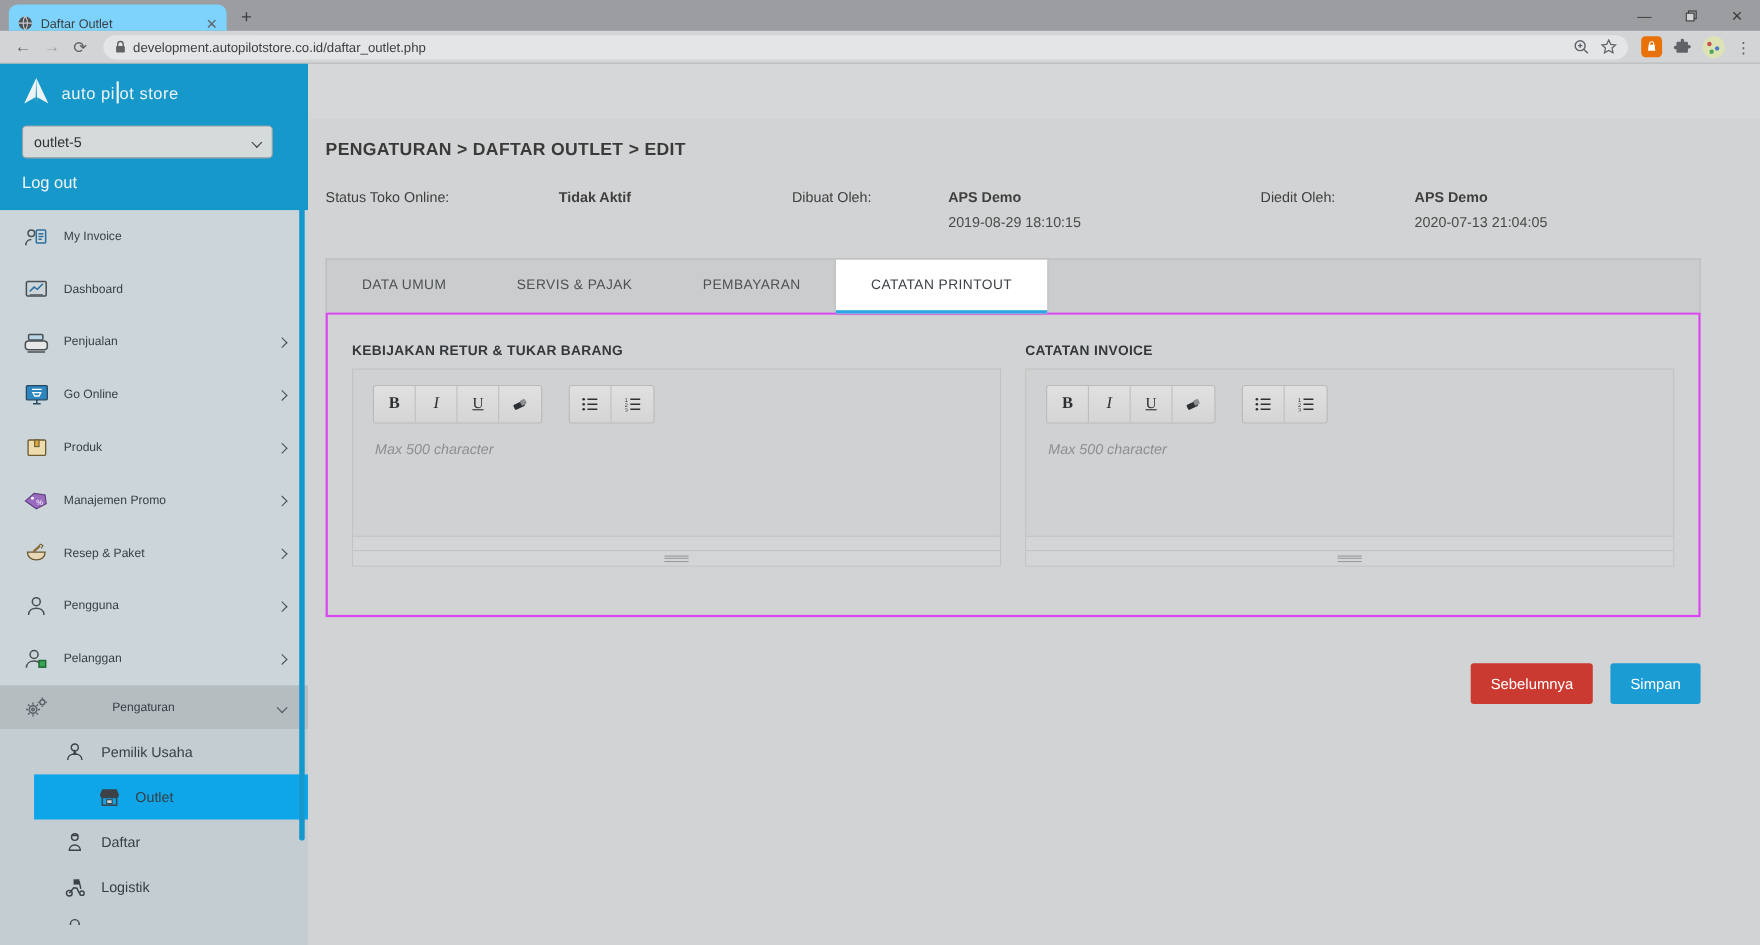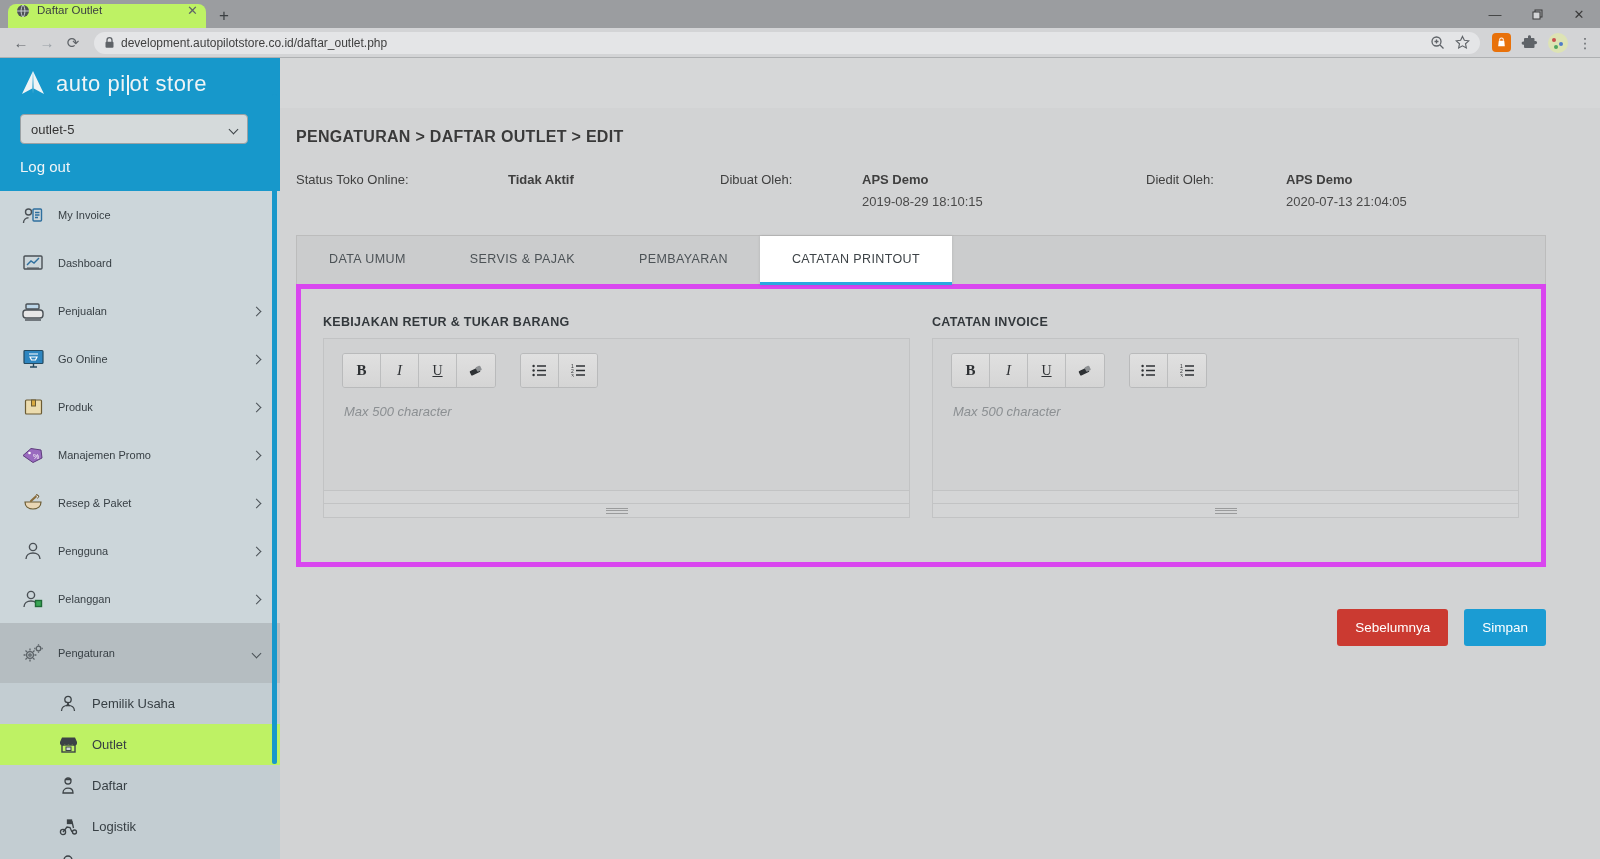--- a/index.html
+++ b/index.html
@@ -2,21 +2,21 @@
 <html><head>
 <meta charset="utf-8">
 <style>
   * { margin:0; padding:0; box-sizing:border-box; }
   html,body { width:1600px; height:859px; overflow:hidden;
     font-family:"Liberation Sans", sans-serif; background:#d2d3d4; }
 
   
   .tabstrip { height:28px; background:#9b9da0; position:relative; }
   .btab { position:absolute; left:8px; top:4px; width:198px; height:24px;
-    background:#bef264; border-radius:8px 8px 0 0; display:flex; align-items:flex-start;
+    background:#7dd3fc; border-radius:8px 8px 0 0; display:flex; align-items:flex-end;
     padding:0 8px; }
   .btab-title { font-size:11.5px; color:#3c4043; margin-left:7px; flex:1;
     white-space:nowrap; overflow:hidden; }
   .btab-close { color:#5f6368; font-size:13px; line-height:1; cursor:pointer; }
   .newtab { position:absolute; left:212px; top:5px; width:24px; height:22px;
     color:#3c4043; font-size:17px; text-align:center; line-height:22px; }
   .wcontrols { position:absolute; right:0; top:0; height:28px; display:flex; }
   .wbtn { width:42px; height:28px; display:flex; align-items:center; justify-content:center;
     color:#3b3b3b; font-size:13px; }
   .toolbar { height:30px; background:#d3d4d6; border-bottom:1px solid #aeb0b2;
@@ -36,43 +36,43 @@
   .avatar i { position:absolute; width:4px; height:4px; border-radius:50%; }
   .dots3 { color:#5f6368; font-size:14px; letter-spacing:0; }
 
   
   .page { display:flex; height:801px; }
   .sidebar { width:280px; background:#ccd6da; position:relative; flex:none; }
   .sb-scroll { position:absolute; right:3px; top:36px; width:5px; height:670px;
     background:#1798cb; border-radius:2px; }
   .sb-head { background:#1798cb; padding:12px 20px 16px 20px; color:#fff; }
   .logo-row { display:flex; align-items:center; margin-bottom:16px; }
-  .logo-text { font-size:22px; letter-spacing:.5px; color:#eef4f6; margin-left:10px; }
+  .logo-text { font-size:15px; letter-spacing:.5px; color:#eef4f6; margin-left:10px; }
   .logo-pipe { display:inline-block; width:2px; height:20px; background:#eef4f6;
     vertical-align:-4px; margin:0 1px; }
   .outlet-select { width:228px; height:30px; background:#d5dadb; border:1px solid #9aa1a4;
     border-radius:4px; display:flex; align-items:center; padding:0 10px; color:#333;
     font-size:13px; }
   .outlet-select .chev { margin-left:auto; }
   .logout { margin-top:14px; font-size:15px; color:#f0f5f7; cursor:pointer; }
 
   .menu { }
   .crow { display:flex; align-items:center; height:48px; padding:0 20px; cursor:pointer; }
   .crow .ic { width:26px; display:flex; justify-content:center; margin-right:12px; flex:none; }
   .crow .lbl { font-size:11px; color:#373f44; }
   .chev { width:7px; height:7px; border-right:1.6px solid #4b5257;
     border-bottom:1.6px solid #4b5257; transform:rotate(-45deg); display:inline-block; }
   .chev.down { transform:rotate(45deg); }
   .crow .chev { margin-left:auto; }
-  .crow.settings { background:#b5bdc1; height:60px; }
+  .crow.settings { background:#b5bdc1; height:40px;gap:44px; }
   .subwrap { background:#c3cdd2; padding-bottom:40px; }
   .srow { display:flex; align-items:center; height:41px; padding:0 20px 0 56px; cursor:pointer; }
   .srow .ic { width:24px; display:flex; justify-content:center; margin-right:12px; flex:none; }
   .srow .lbl { font-size:13px; color:#373f44; }
-  .srow.active { background:#bef264; }
+  .srow.active { background:#0ea5e9;margin-left:31px; }
 
   
   .main { flex:1; position:relative; background:#d2d3d4; }
   .main-topband { height:50px; background:#d6d7d8; }
   .content { padding:20px 54px 0 16px; }
   .breadcrumb { font-size:16px; font-weight:bold; color:#3a3a3a; letter-spacing:.3px; }
   .statusrow { display:flex; margin-top:26px; font-size:13px; color:#3f3f3f; }
   .statusrow .c1 { width:212px; }
   .statusrow .c2 { width:212px; font-weight:bold; }
   .statusrow .c3 { width:142px; }
@@ -82,21 +82,21 @@
   .who { font-weight:bold; }
   .when { margin-top:7px; color:#4a4a4a; }
 
   .tabbar { display:flex; align-items:flex-start; margin-top:26px; height:49px;
     background:#cbcccd; border:1px solid #bcbcbc; border-bottom:none; position:relative; }
   .tab { height:45px; padding:0 32px; display:flex; align-items:center;
     font-size:12.5px; color:#4c5256; letter-spacing:.4px; cursor:pointer; }
   .tab.active { background:#fff; color:#3c4246; height:49px; margin-bottom:-1px;
     border-bottom:3px solid #2aa9e0; box-shadow:0 0 3px rgba(0,0,0,.12); }
 
-  .panel { border:5px solid #d946ef; background:#d2d3d4; padding:26px 22px 44px 22px;
+  .panel { border:2px solid #d946ef; background:#d2d3d4; padding:26px 22px 44px 22px;
     display:flex; gap:22px; }
   .edcol { flex:1; }
   .edtitle { font-size:12.5px; font-weight:bold; color:#33383c; letter-spacing:.3px;
     margin-bottom:9px; }
   .editor { border:1px solid #c2c3c4; background:#d0d1d2; height:180px;
     display:flex; flex-direction:column; }
   .edtools { display:flex; gap:24px; margin:14px 18px 0 18px; }
   .btngroup { display:flex; border:1px solid #b9babb; border-radius:3px; overflow:hidden; }
   .tbtn { width:38px; height:33px; background:linear-gradient(#e0e0e0,#d5d5d5);
     border-right:1px solid #bcbdbe; display:flex; align-items:center; justify-content:center;

